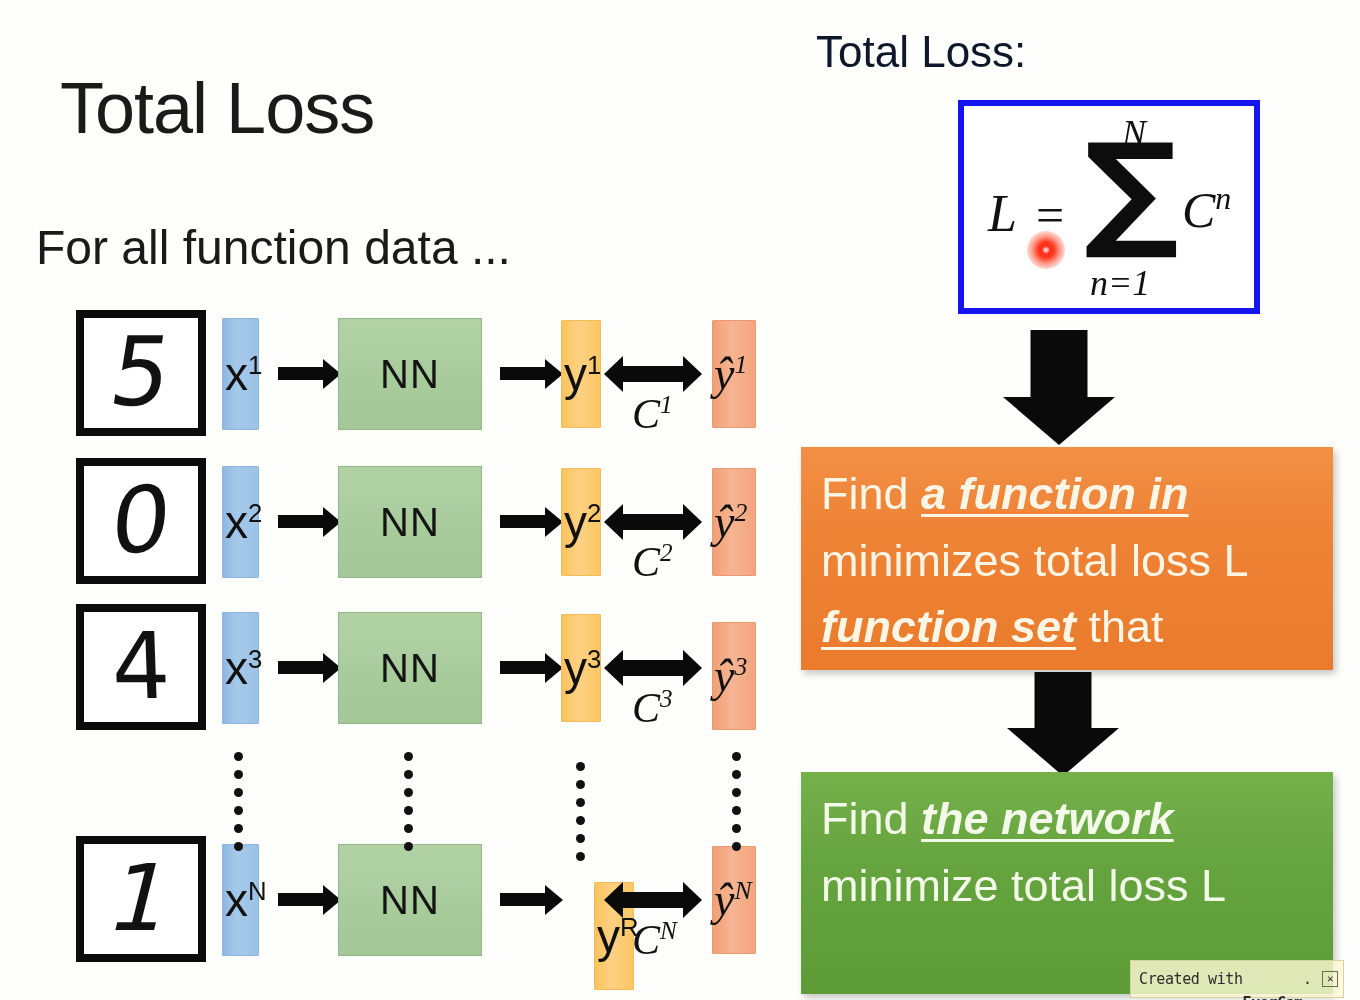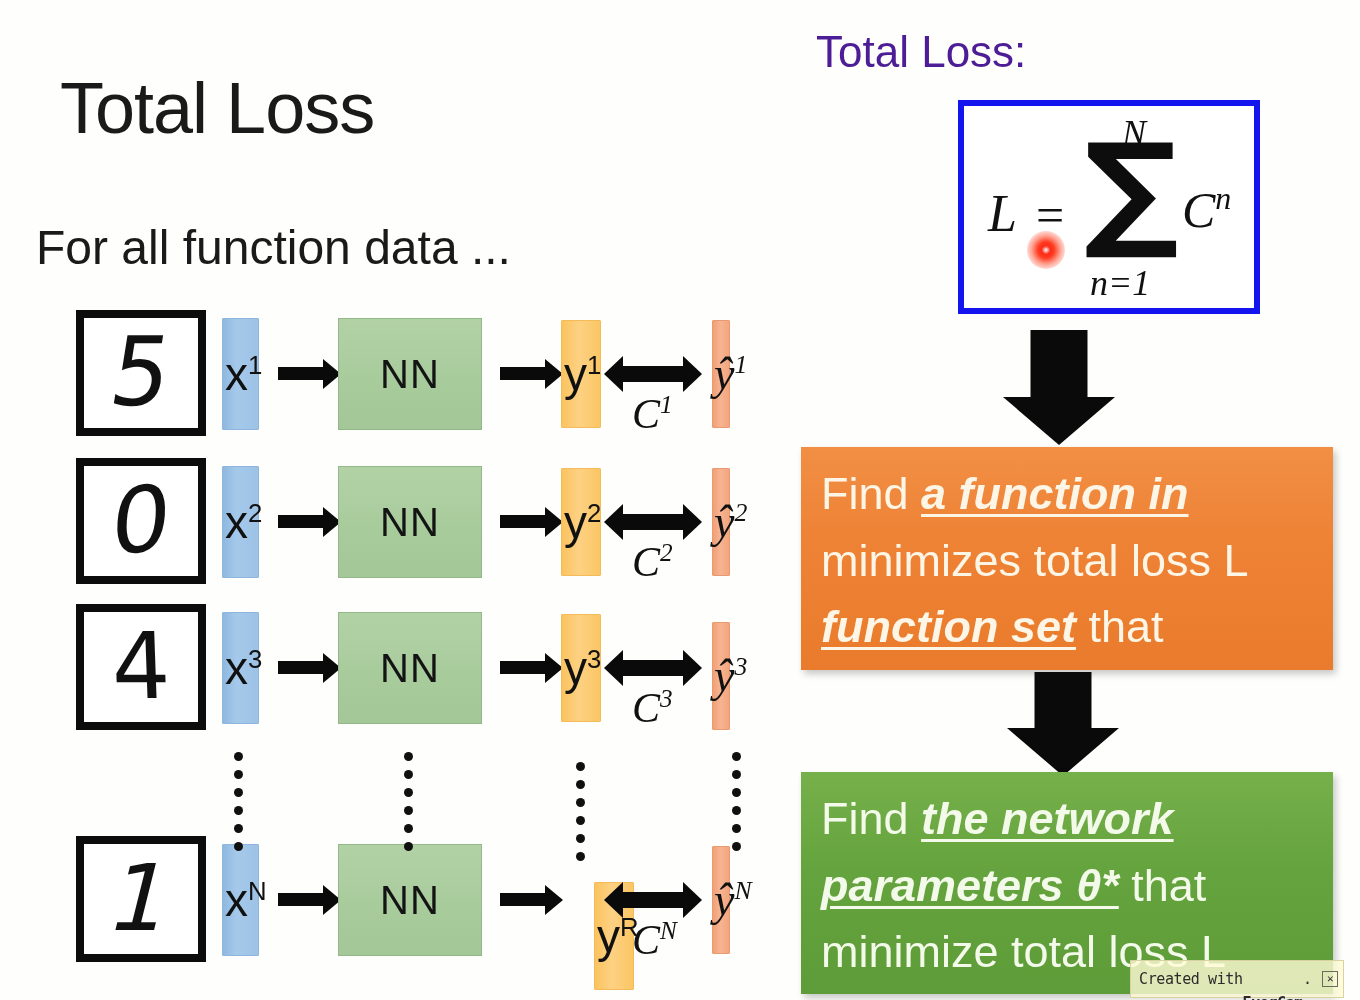--- a/index.html
+++ b/index.html
@@ -23,21 +23,21 @@
     letter-spacing: -1px; line-height: 1;
     font-family: "Liberation Sans", sans-serif;
   }
   .subtitle {
     position: absolute; left: 36px; top: 224px;
     font-size: 48px; font-weight: 400; color: #1a1a1a;
     line-height: 1;
   }
   .title-right {
     position: absolute; left: 816px; top: 30px;
-    font-size: 44px; font-weight: 400; color: #4c1d95;
+    font-size: 44px; font-weight: 400; color: #0f172a;
     line-height: 1;
   }
 
   
   .eq-box {
     position: absolute; left: 958px; top: 100px;
     width: 302px; height: 214px;
     background: #ffffff;
     border: 6px solid #1414ef;
     box-shadow: 0 0 0 1px #ffffff inset;
@@ -158,21 +158,21 @@
     width: 37px; height: 112px;
     background: linear-gradient(90deg,#8fb8e0 0%, #a5c9ea 40%, #9cc2e6 100%);
     border: 1px solid #8db5dd;
   }
   .bar-y {
     width: 40px; height: 108px;
     background: linear-gradient(90deg,#fbc35f 0%, #fdd183 45%, #fbc664 100%);
     border: 1px solid #f4bb58;
   }
   .bar-yh {
-    width: 18px; height: 108px;
+    width: 44px; height: 108px;
     background: linear-gradient(90deg,#f0a076 0%, #f6b492 45%, #f2a67e 100%);
     border: 1px solid #eb9a6f;
   }
   .bar-label {
     position: absolute; left: 2px; top: 50%;
     transform: translateY(-50%);
     font-size: 46px; color: #111; line-height: 1;
     white-space: nowrap;
     font-family: "Liberation Sans", sans-serif;
   }
@@ -305,21 +305,20 @@
     <div class="line"><span class="em">function set</span><span> that</span></div>
   </div>
 
   <div class="down-arrow" id="arrow2">
     <div class="shaft"></div>
     <div class="head"></div>
   </div>
 
   <div class="callout" id="green-box">
     <div class="line"><span>Find </span><span class="em">the network</span></div>
-    <div class="line"><span class="em">parameters θ*</span><span> that</span></div>
     <div class="line">minimize total loss L</div>
   </div>
 
   <div id="rows-host">
       <div class="row" style="top: 310px;">
     <div class="digit-box" style="left:76px; top:0px;">
       <div class="digit-glyph skew-a">5</div>
     </div>
     <div class="bar bar-x" style="left:222px; top:8px;">
       <span class="bar-label">x<sup>1</sup></span>

